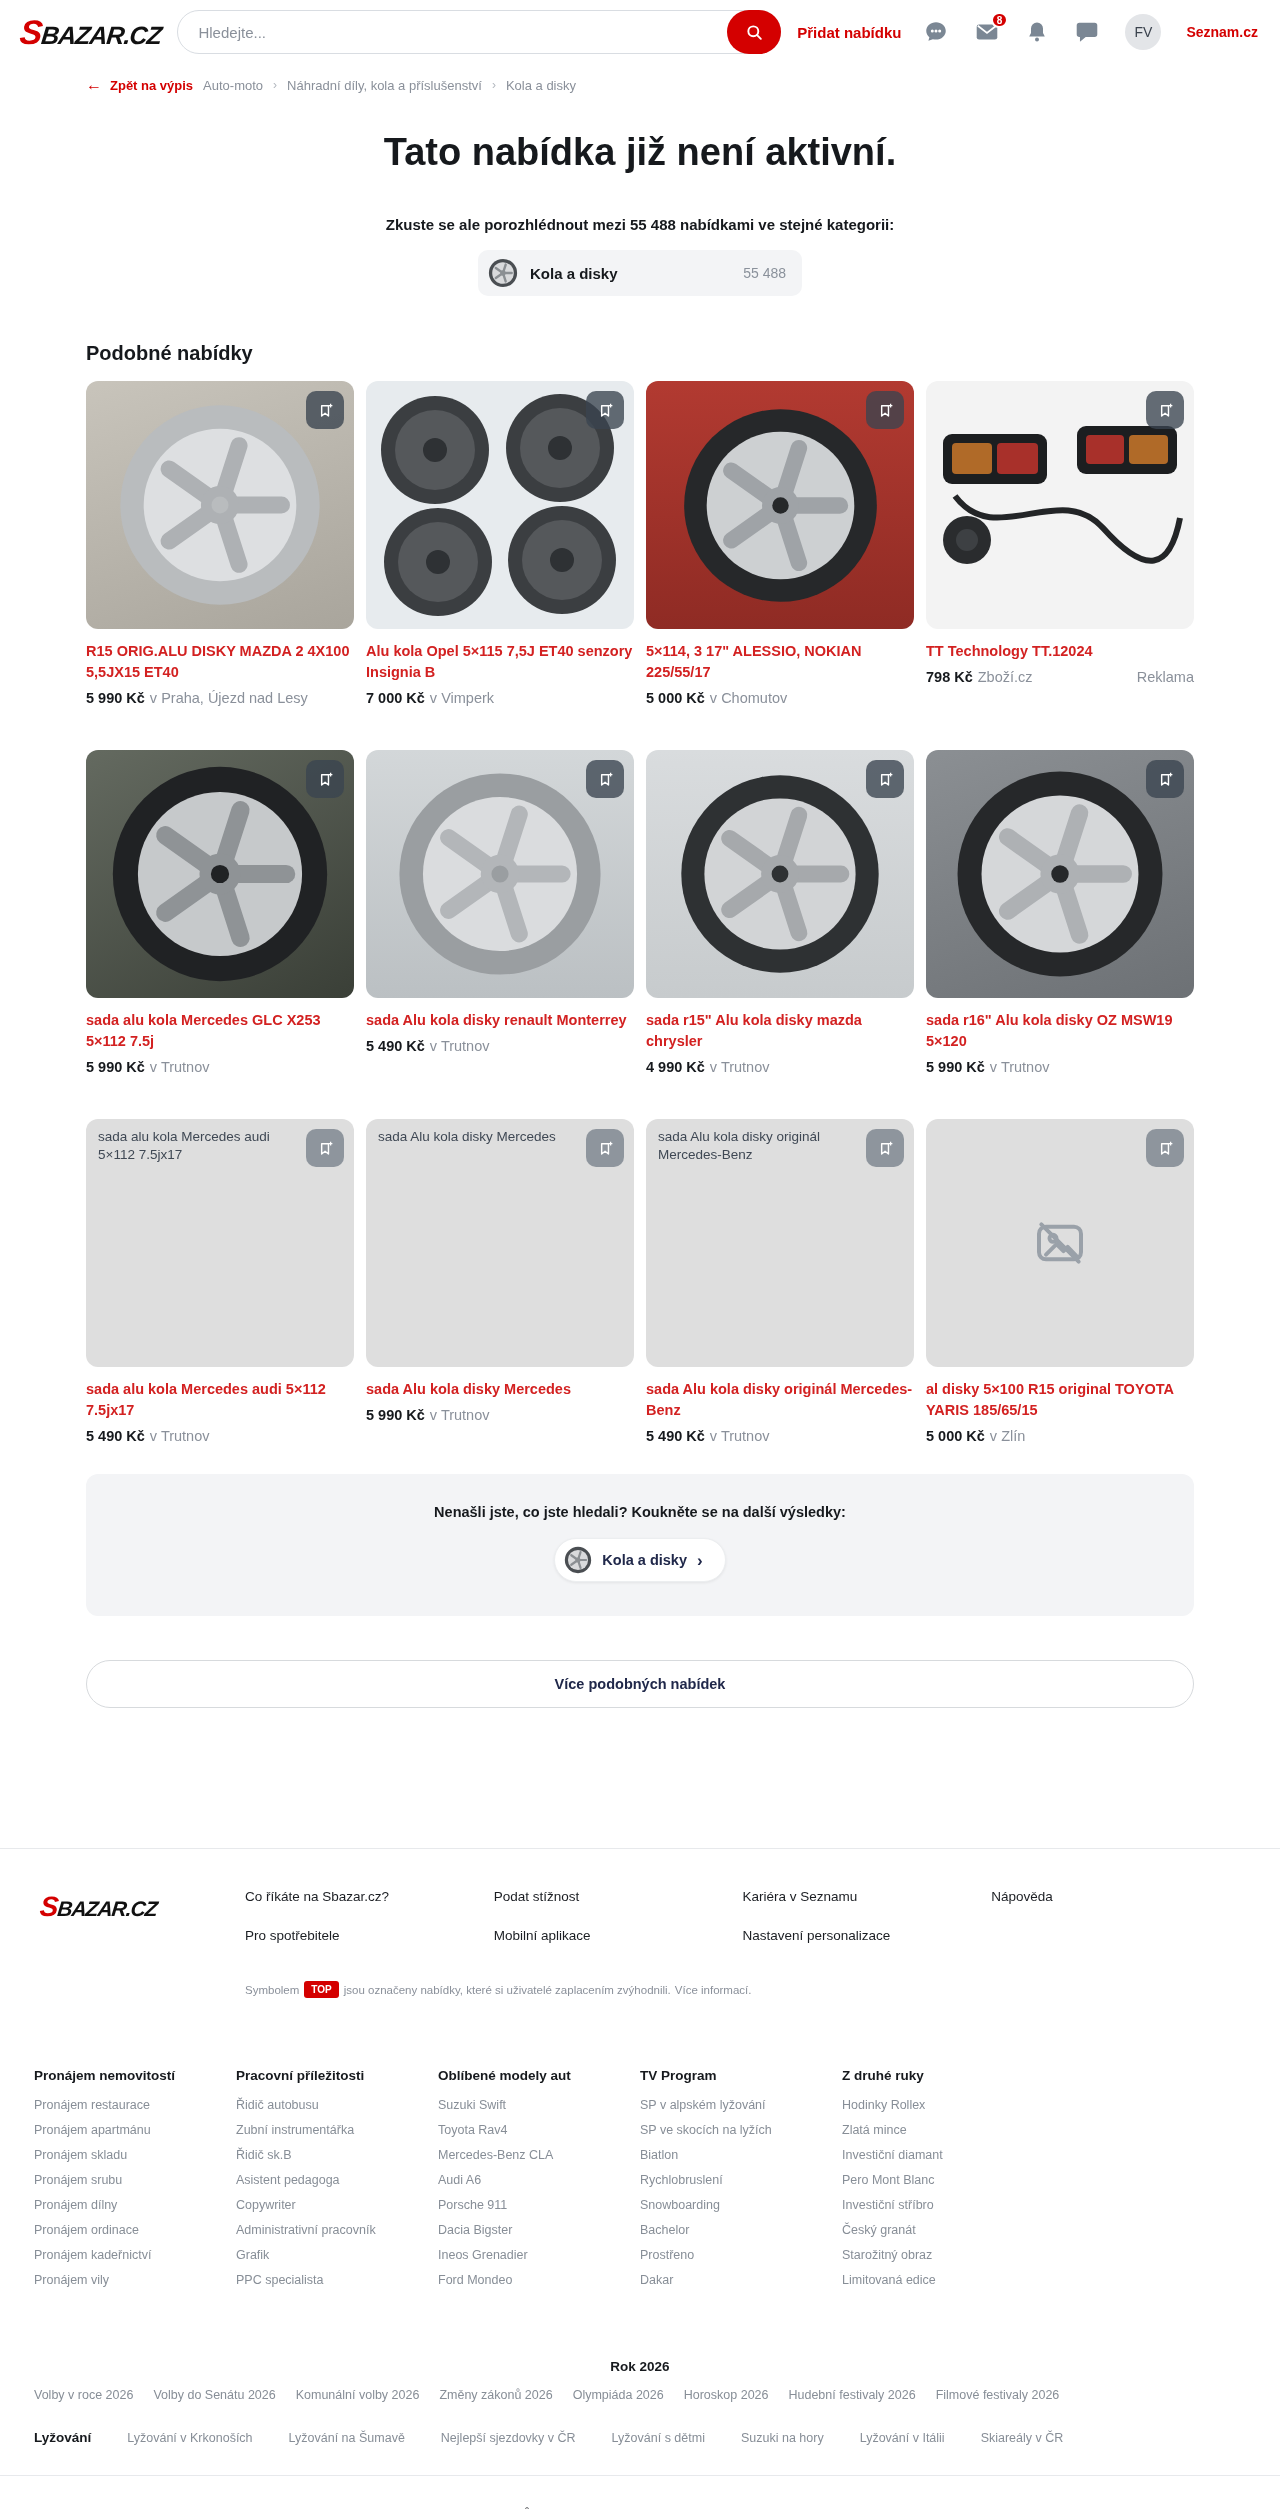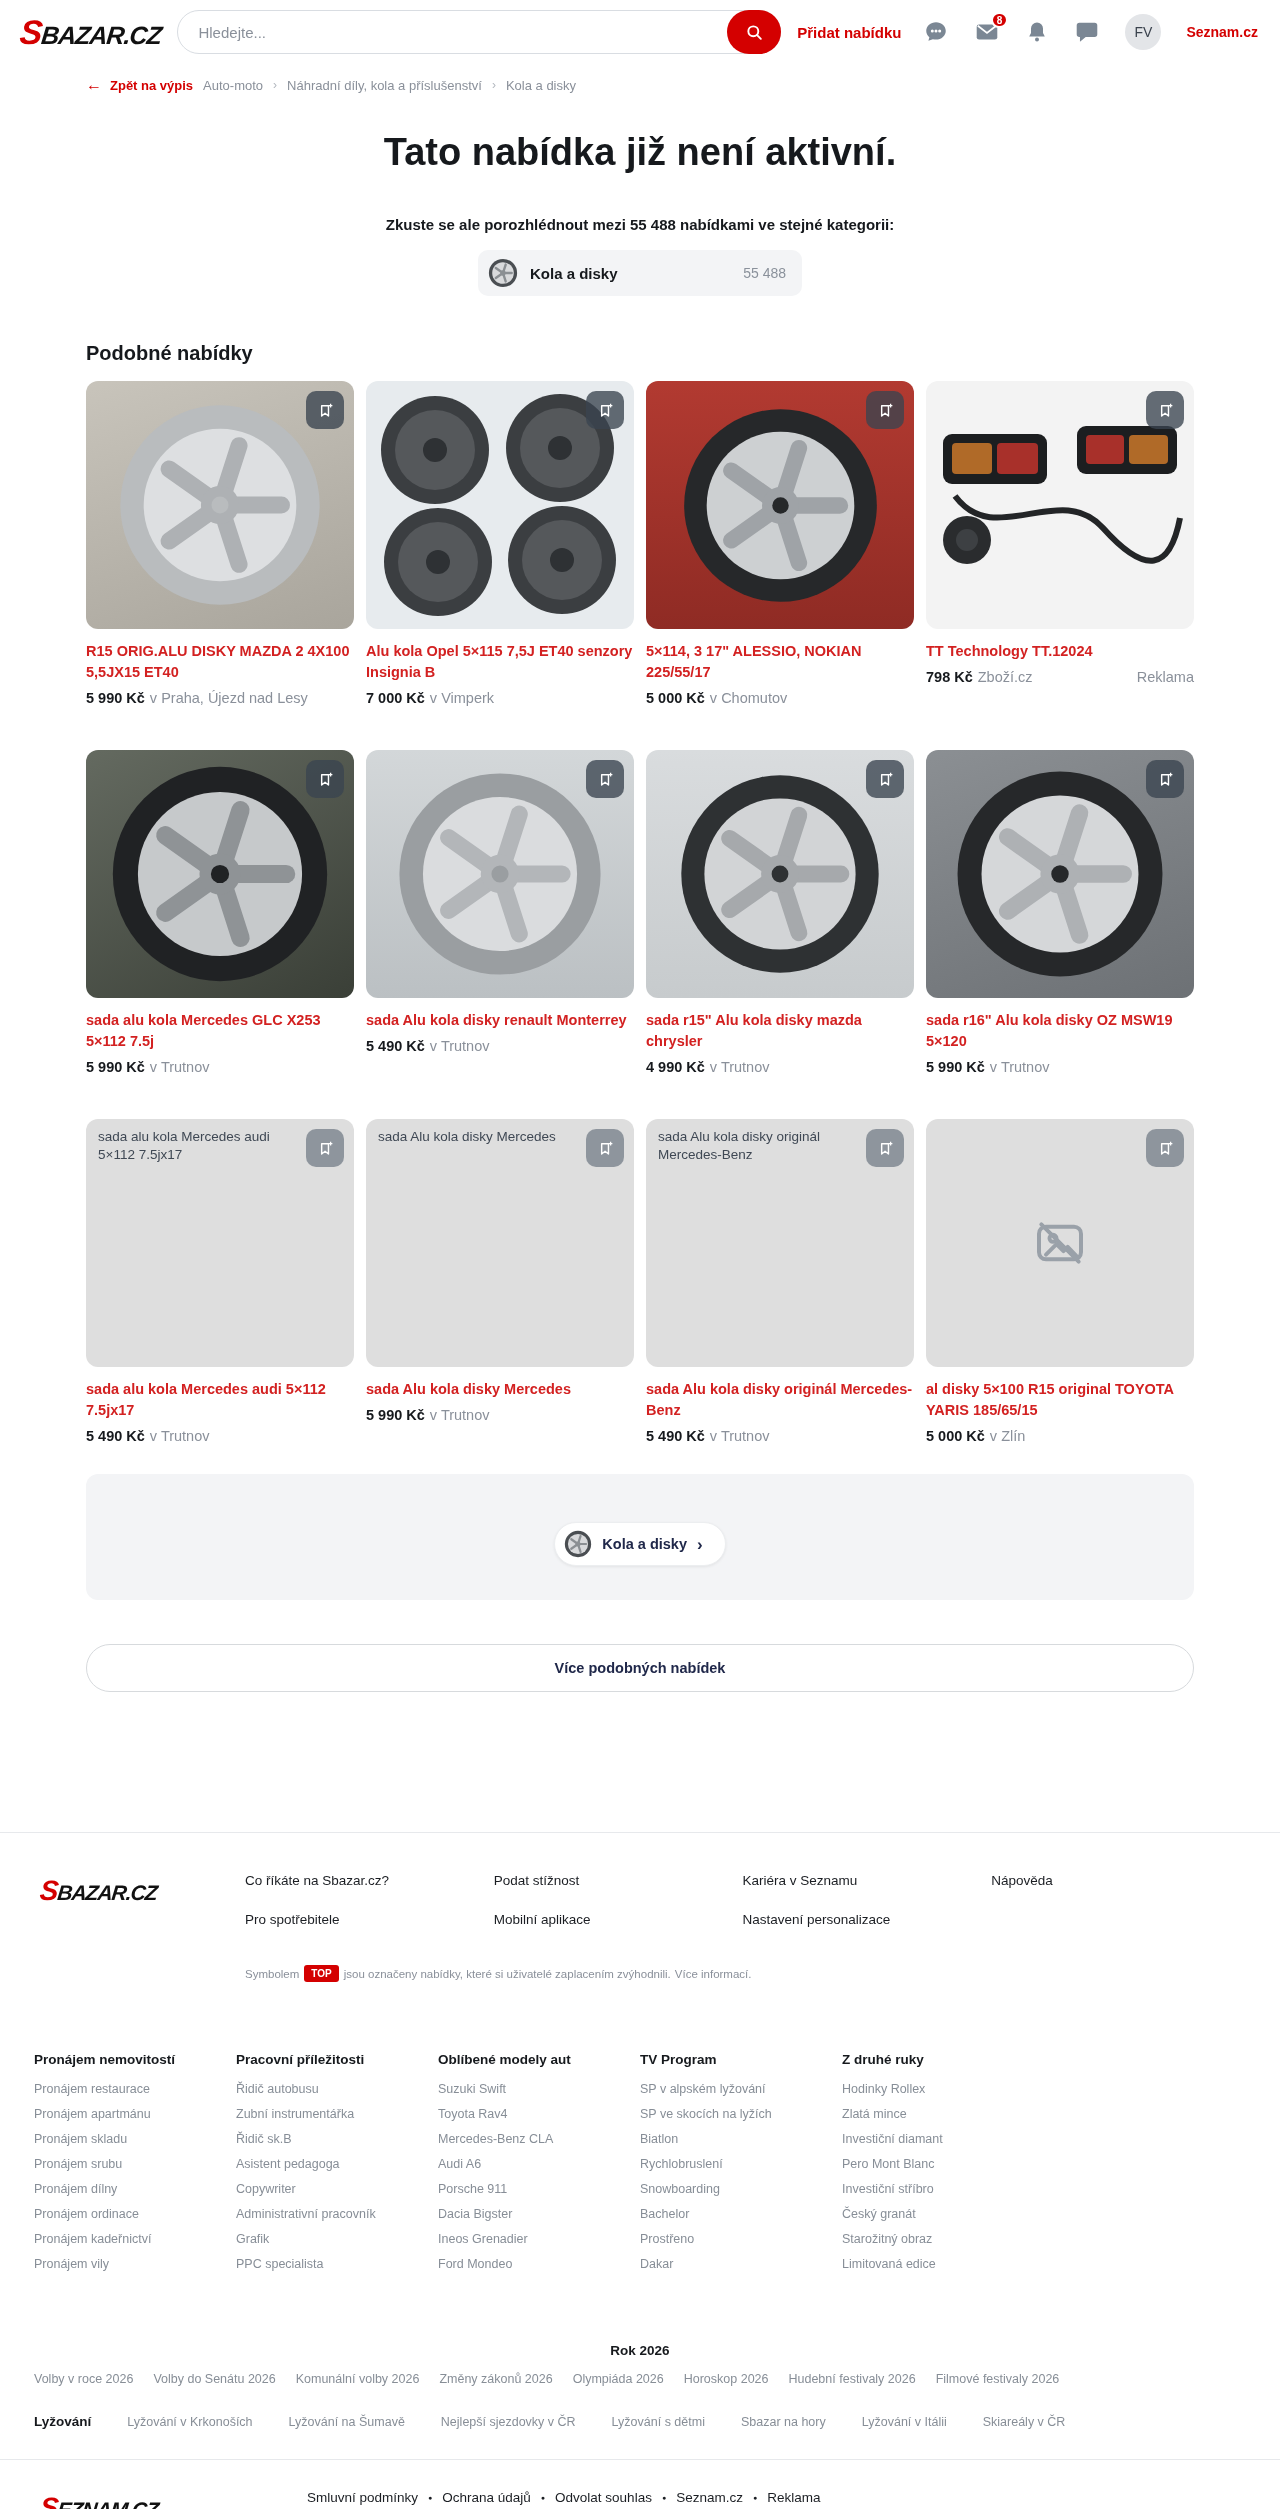--- a/index.html
+++ b/index.html
@@ -479,20 +479,21 @@
       </div>
       <div class="card-title">al disky 5×100 R15 original TOYOTA YARIS 185/65/15</div>
       <div class="card-meta">
         <b>5 000 Kč</b>
         <span class="loc">v Zlín</span>
       </div>
     </a>
   </div>
 
 <div class="more-box">
+  <div class="more-box-text">Nenašli jste, co jste hledali? Koukněte se na další výsledky:</div>
   <div class="more-pill">
     <svg width="28" height="28" viewBox="0 0 100 100">
         <circle cx="50" cy="50" r="47" fill="#4a4e52"></circle>
         <circle cx="50" cy="50" r="36" fill="#d9dadc"></circle>
         <g stroke="#8b8f93" stroke-width="8" stroke-linecap="round">
           <line x1="50" y1="50" x2="79" y2="50"></line>
           <line x1="50" y1="50" x2="59" y2="78"></line>
           <line x1="50" y1="50" x2="26" y2="67"></line>
           <line x1="50" y1="50" x2="26" y2="33"></line>
           <line x1="50" y1="50" x2="59" y2="22"></line>
@@ -602,21 +603,21 @@
         <a>Filmové festivaly 2026</a>
       </div>
   </div>
 
   <div class="f-ski" id="ski-row">
     <span class="f-ski-title">Lyžování</span>
   <a>Lyžování v Krkonoších</a>
       <a>Lyžování na Šumavě</a>
       <a>Nejlepší sjezdovky v ČR</a>
       <a>Lyžování s dětmi</a>
-      <a>Sbazar na hory</a>
+      <a>Suzuki na hory</a>
       <a>Lyžování v Itálii</a>
       <a>Skiareály v ČR</a>
     </div>
 
   <hr class="f-divider">
 
   <div class="f-bottom">
     <a class="f-logo">
       <span class="brand">
         <span class="b1">S</span>

